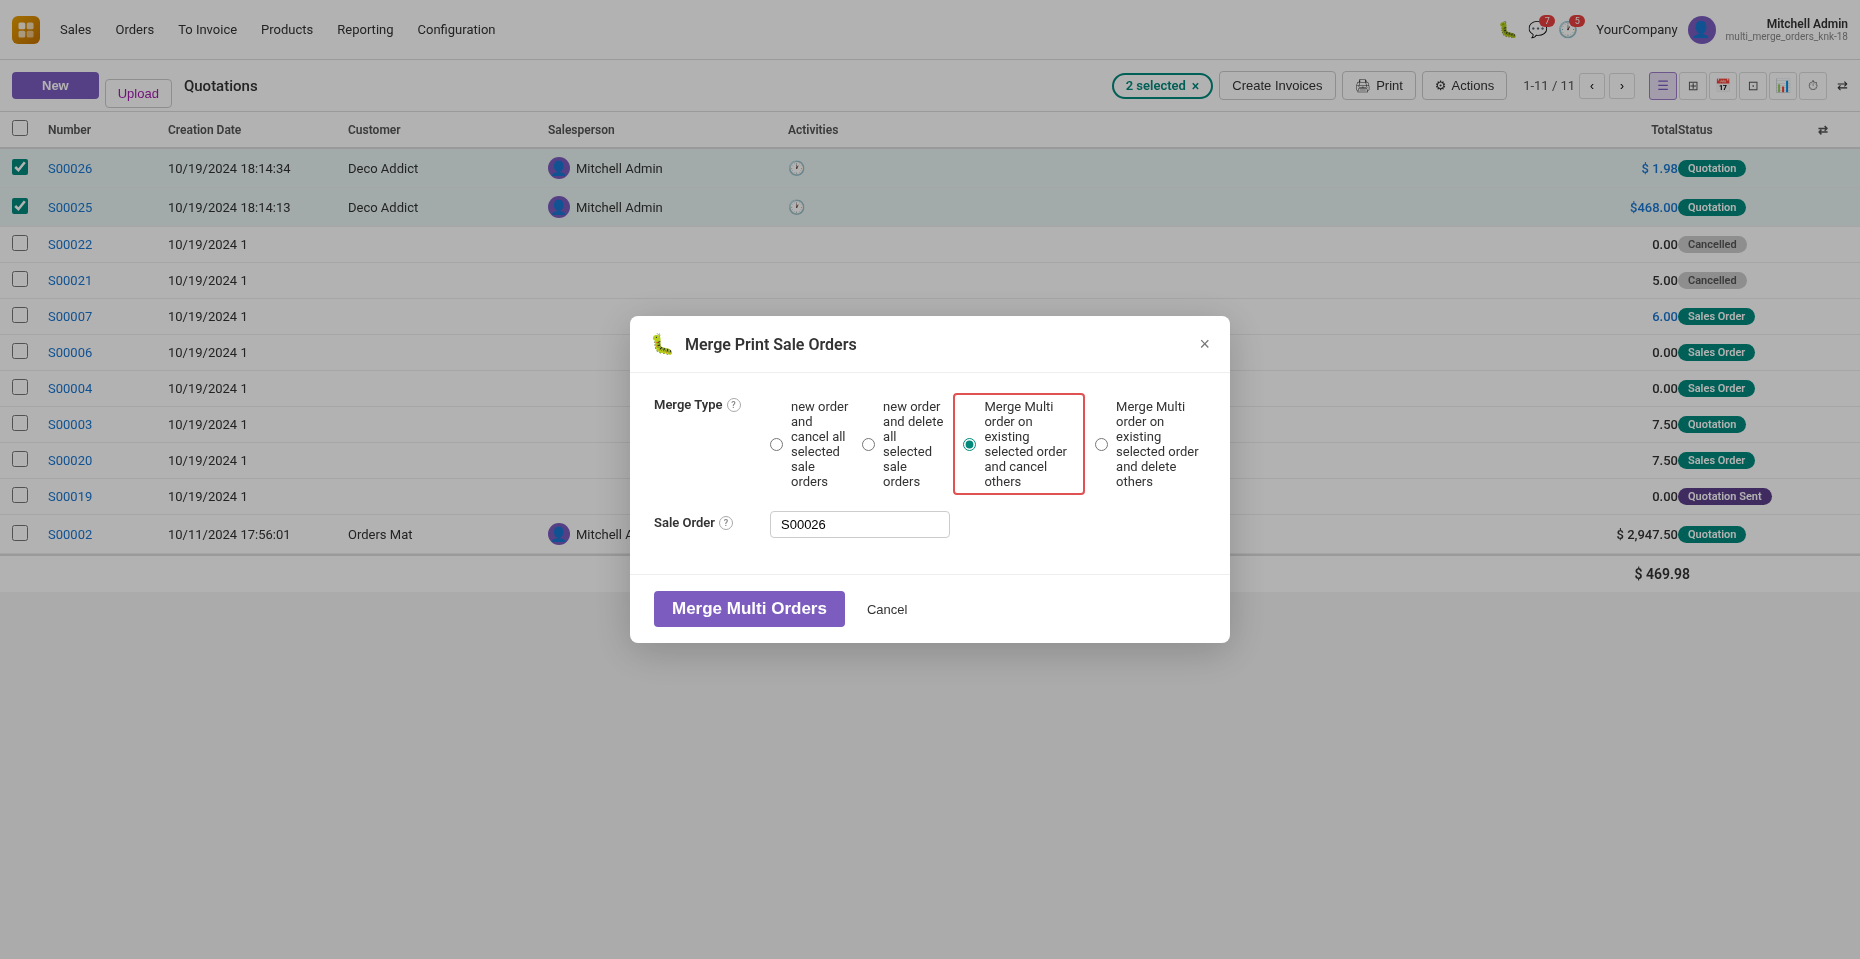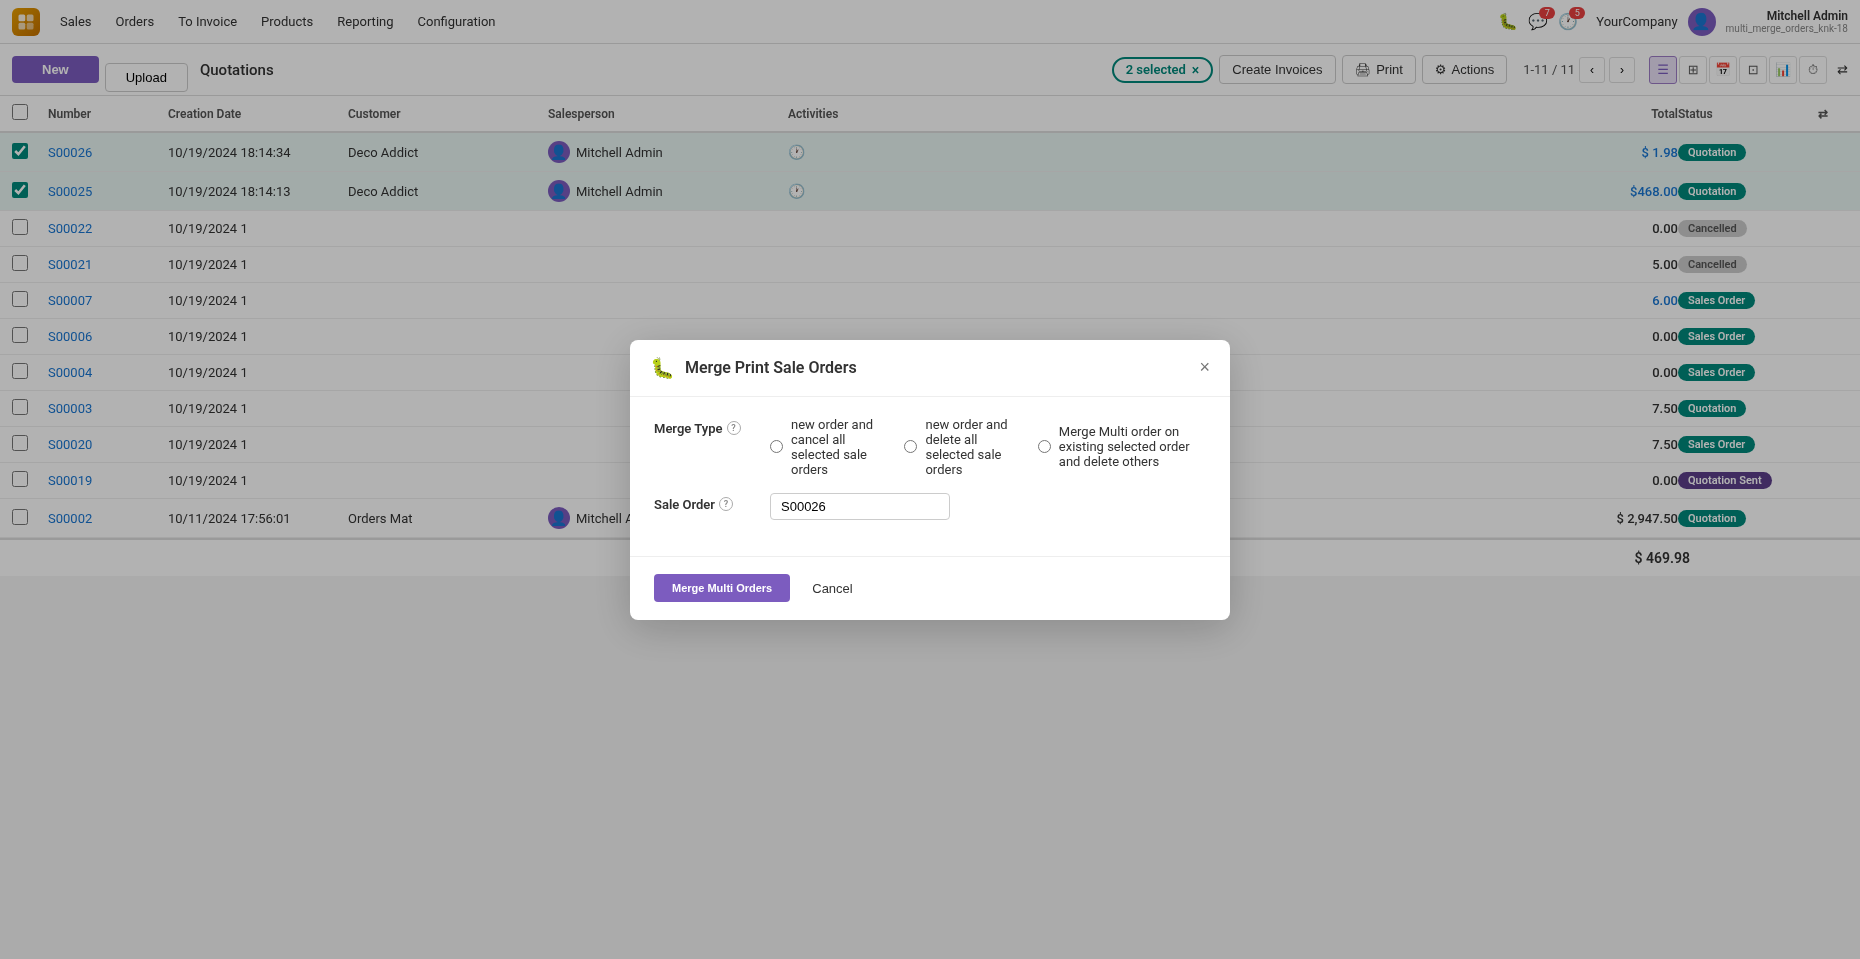--- a/index.html
+++ b/index.html
@@ -1,41 +1,41 @@
 <!DOCTYPE html>
 <html><head>
   <meta charset="utf-8">
   <style>
     * { box-sizing: border-box; margin: 0; padding: 0; }
     body { font-family: -apple-system, BlinkMacSystemFont, 'Segoe UI', Roboto, sans-serif; font-size: 13px; background: #f5f5f5; color: #333; }
 
     
     .top-nav {
       display: flex; align-items: center; background: #fff; border-bottom: 1px solid #ddd;
-      padding: 0 12px; height: 44px; gap: 4px;
+      padding: 0 12px; height: 60px; gap: 4px;
     }
     .nav-logo { width: 28px; height: 28px; background: linear-gradient(135deg, #e8a000, #c47000); border-radius: 6px; display: flex; align-items: center; justify-content: center; color: #fff; font-weight: bold; font-size: 11px; margin-right: 6px; }
     .nav-item { padding: 4px 10px; cursor: pointer; border-radius: 4px; font-size: 13px; color: #333; }
     .nav-spacer { flex: 1; }
     .nav-icons { display: flex; align-items: center; gap: 10px; }
     .nav-icon-btn { position: relative; cursor: pointer; font-size: 16px; color: #555; }
     .badge { position: absolute; top: -5px; right: -7px; background: #e84040; color: #fff; border-radius: 10px; font-size: 9px; padding: 1px 4px; min-width: 16px; text-align: center; }
     .nav-company { display: flex; align-items: center; gap: 6px; font-size: 13px; color: #333; margin-left: 8px; }
     .nav-avatar { width: 28px; height: 28px; border-radius: 50%; background: #7c5cbf; display: flex; align-items: center; justify-content: center; color: #fff; font-size: 10px; overflow: hidden; }
     .nav-user { font-size: 12px; text-align: right; }
     .nav-user-name { font-weight: 600; color: #333; }
     .nav-user-sub { font-size: 10px; color: #888; }
 
     
     .toolbar {
       display: flex; align-items: center; background: #fff; border-bottom: 1px solid #ddd;
       padding: 6px 12px; gap: 6px; height: 52px;
     }
     .btn-new { background: #7c5cbf; color: #fff; border: none; border-radius: 4px; padding: 6px 30px; font-size: 13px; font-weight: 600; cursor: pointer; }
-    .btn-secondary { background: #fff; color: #000000; border: 1px solid #ccc; border-radius: 4px; padding: 6px 20px; font-size: 13px; cursor: pointer; margin-top: 16px; }
+    .btn-secondary { background: #fff; color: #a21caf; border: 1px solid #ccc; border-radius: 4px; padding: 6px 12px; font-size: 13px; cursor: pointer; margin-top: 16px; }
     .breadcrumb-label { font-size: 15px; font-weight: 500; color: #333; margin-left: 6px; }
     .toolbar-spacer { flex: 1; }
     .selected-badge {
       display: flex; align-items: flex-start; gap: 6px;
       border: 2px solid #00897b; border-radius: 20px; padding: 3px 12px;
       color: #00897b; font-weight: 600; font-size: 13px; cursor: pointer;
     }
     .selected-badge .close-x { font-size: 14px; color: #00897b; cursor: pointer; }
     .btn-action { background: #fff; color: #333; border: 1px solid #ccc; border-radius: 4px; padding: 6px 12px; font-size: 13px; cursor: pointer; display: flex; align-items: center; gap: 5px; }
     .pagination { display: flex; align-items: center; gap: 4px; font-size: 13px; color: #555; margin-left: 10px; }
@@ -85,21 +85,21 @@
     .help-icon { display: inline-flex; align-items: center; justify-content: center; width: 14px; height: 14px; border-radius: 50%; border: 1px solid #aaa; color: #888; font-size: 9px; cursor: pointer; }
     .radio-group { display: flex; flex-direction: row; gap: 10px; }
     .radio-option { display: flex; align-items: center; gap: 8px; font-size: 13px; cursor: pointer; }
     .radio-option.highlighted {
       border: 2px solid #e05252; border-radius: 4px; padding: 4px 8px;
       background: #fff;
     }
     .radio-option input[type="radio"] { accent-color: #00897b; cursor: pointer; }
     .text-input { border: 1px solid #ccc; border-radius: 4px; padding: 5px 10px; font-size: 13px; width: 180px; }
     .modal-footer { padding: 16px 24px; display: flex; align-items: center; gap: 10px; border-top: 1px solid #eee; }
-    .btn-primary { background: #7c5cbf; color: #fff; border: none; border-radius: 4px; padding: 8px 18px; font-size: 11px; font-weight: 600; cursor: pointer; }
+    .btn-primary { background: #7c5cbf; color: #fff; border: none; border-radius: 4px; padding: 8px 18px; font-size: 17px; font-weight: 600; cursor: pointer; }
     .btn-cancel { background: none; border: none; color: #333; font-size: 13px; cursor: pointer; padding: 8px 12px; }
   </style>
 </head>
 <body>
 
 <div class="top-nav">
   <div class="nav-logo">
     <svg width="18" height="18" viewBox="0 0 24 24" fill="none">
       <rect x="2" y="2" width="9" height="9" rx="2" fill="#fff" opacity="0.9"></rect>
       <rect x="13" y="2" width="9" height="9" rx="2" fill="#fff" opacity="0.7"></rect>
@@ -370,20 +370,24 @@
         </div>
         <div class="radio-group">
           <label class="radio-option">
             <input type="radio" name="mergeType" style="">
             <span>new order and cancel all selected sale orders</span>
           </label>
           <label class="radio-option">
             <input type="radio" name="mergeType" style="">
             <span>new order and delete all selected sale orders</span>
           </label>
+          <label class="radio-option highlighted">
+            <input type="radio" name="mergeType" checked="" style="">
+            <span>Merge Multi order on existing selected order and cancel others</span>
+          </label>
           <label class="radio-option">
             <input type="radio" name="mergeType" style="">
             <span>Merge Multi order on existing selected order and delete others</span>
           </label>
         </div>
       </div>
 
       <div class="form-row">
         <div class="form-label">
           <span>Sale Order</span>

